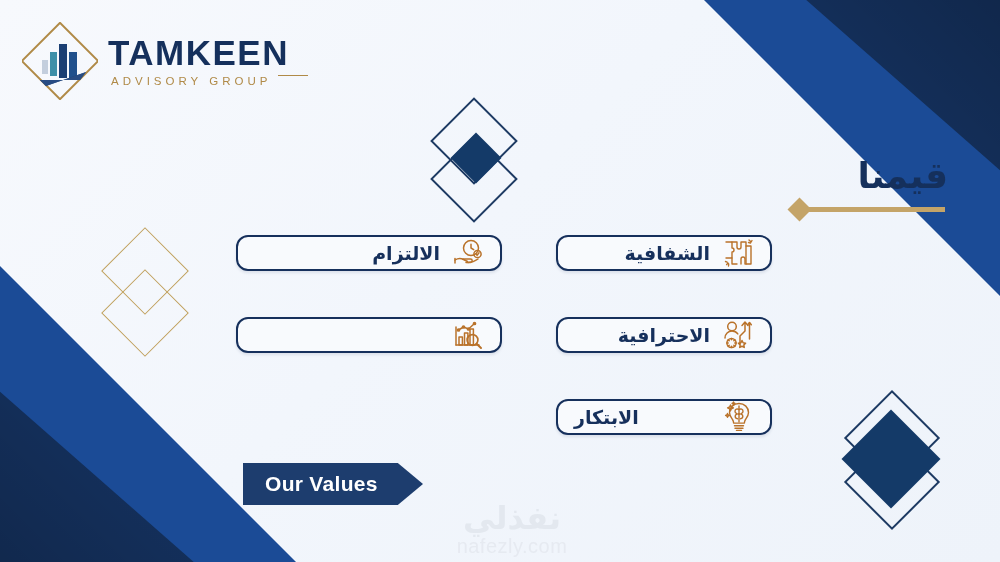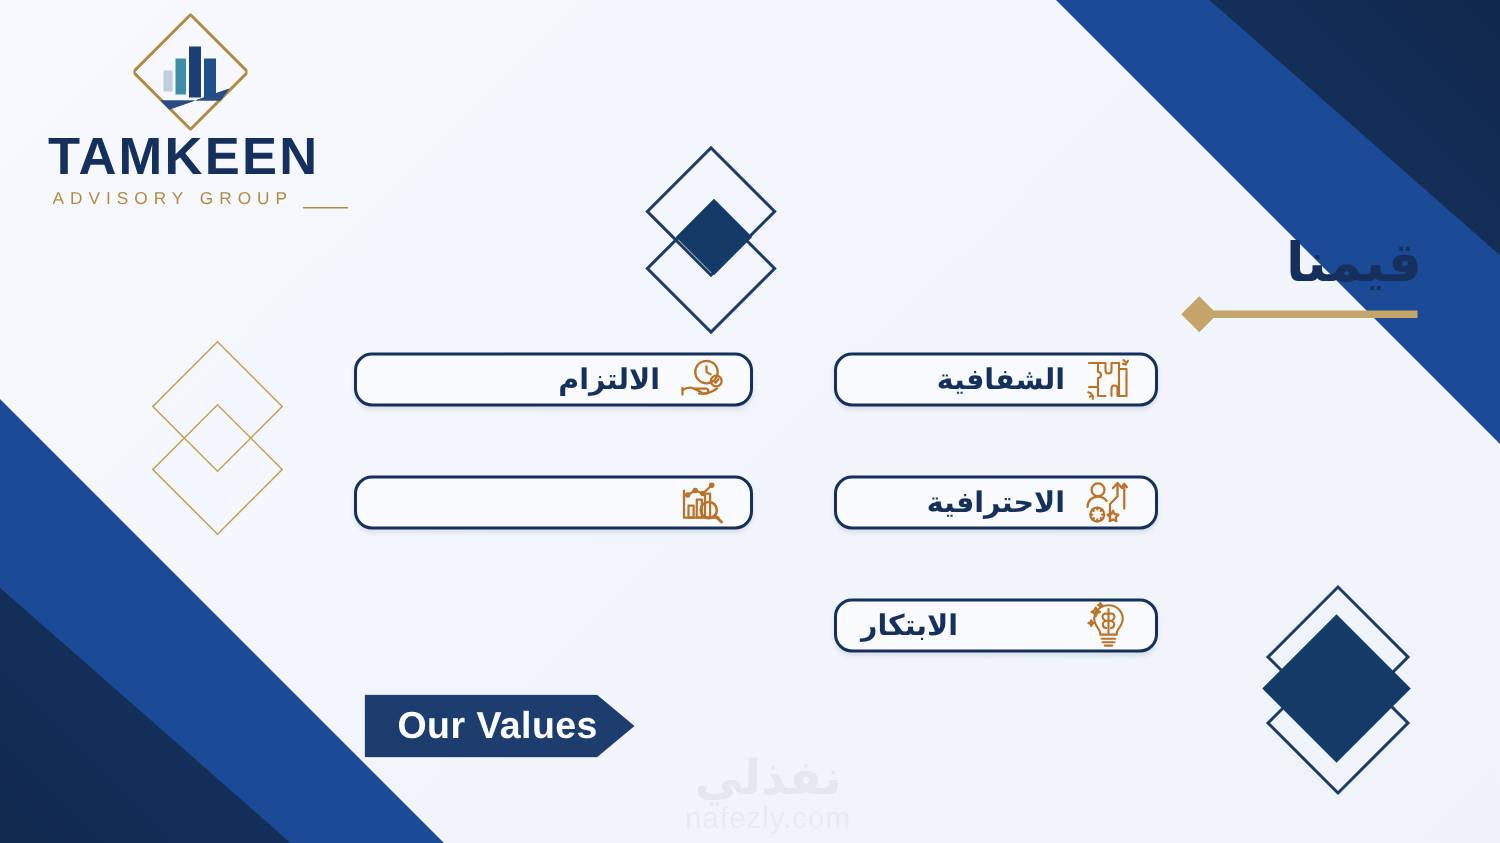--- a/index.html
+++ b/index.html
@@ -43,30 +43,30 @@
     clip-path:polygon(0 42%, 66% 100%, 0 100%);
   }
   .bl-shadow{
     position:absolute;bottom:-2px;left:-2px;width:300px;height:300px;
     background:linear-gradient(45deg,rgba(0,0,0,0.16) 0%,rgba(0,0,0,0) 40%);
     clip-path:polygon(0 42%, 66% 100%, 0 100%);
     pointer-events:none;
   }
 
   
-  .logo{position:absolute;left:22px;top:9px;display:flex;align-items:center;flex-direction:column;}
+  .logo{position:absolute;left:22px;top:22px;display:flex;align-items:center;}
   .logo-mark{position:relative;width:76px;height:78px;}
   .logo-text{margin-left:10px;}
   .logo-title{
     font-size:35px;font-weight:700;letter-spacing:1.5px;
     color:#15305c;line-height:1;
     font-family:"Liberation Sans",sans-serif;
   }
   .logo-sub{
-    display:flex;align-items:flex-end;gap:7px;margin-top:5px;margin-left:3px;
+    display:flex;align-items:flex-start;gap:7px;margin-top:5px;margin-left:3px;
   }
   .logo-sub span{
     font-size:11.5px;letter-spacing:4.0px;color:#b08a47;font-weight:400;
     font-family:"Liberation Sans",sans-serif;
   }
   .logo-sub .dash{height:1px;width:30px;background:#b08a47;display:block;}
 
   
   .heading{
     position:absolute;right:52px;top:158px;
@@ -135,21 +135,21 @@
   .ribbon-wrap{position:absolute;left:243px;top:463px;}
   .ribbon{
     position:relative;height:42px;width:180px;
     background:#1d3d6e;
     clip-path:polygon(0 0, 86% 0, 100% 50%, 86% 100%, 0 100%);
     display:flex;align-items:center;
     padding-left:22px;box-sizing:border-box;
     filter:drop-shadow(2px 3px 2px rgba(0,0,0,0.22));
   }
   .ribbon-text{
-    color:#ffffff;font-size:25px;font-weight:700;letter-spacing:0.3px;
+    color:#ffffff;font-size:21px;font-weight:700;letter-spacing:0.3px;
     font-family:"Liberation Sans",sans-serif;
   }
 
   
   .watermark{
     position:absolute;left:432px;top:502px;width:160px;
     text-align:center;line-height:1;user-select:none;
   }
   .wm-ar{
     font-size:32px;font-weight:700;color:#e3e8ef;direction:rtl;

